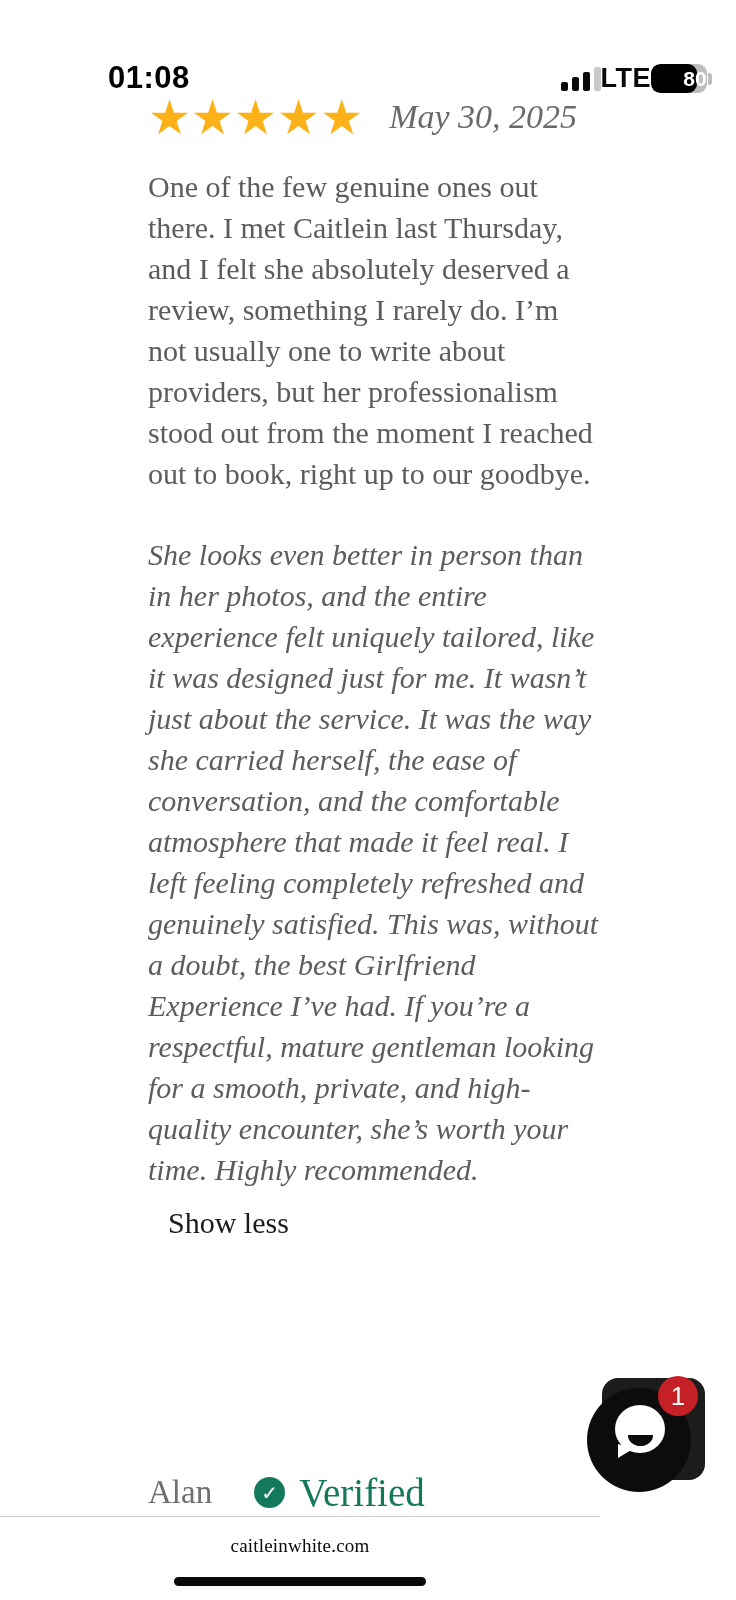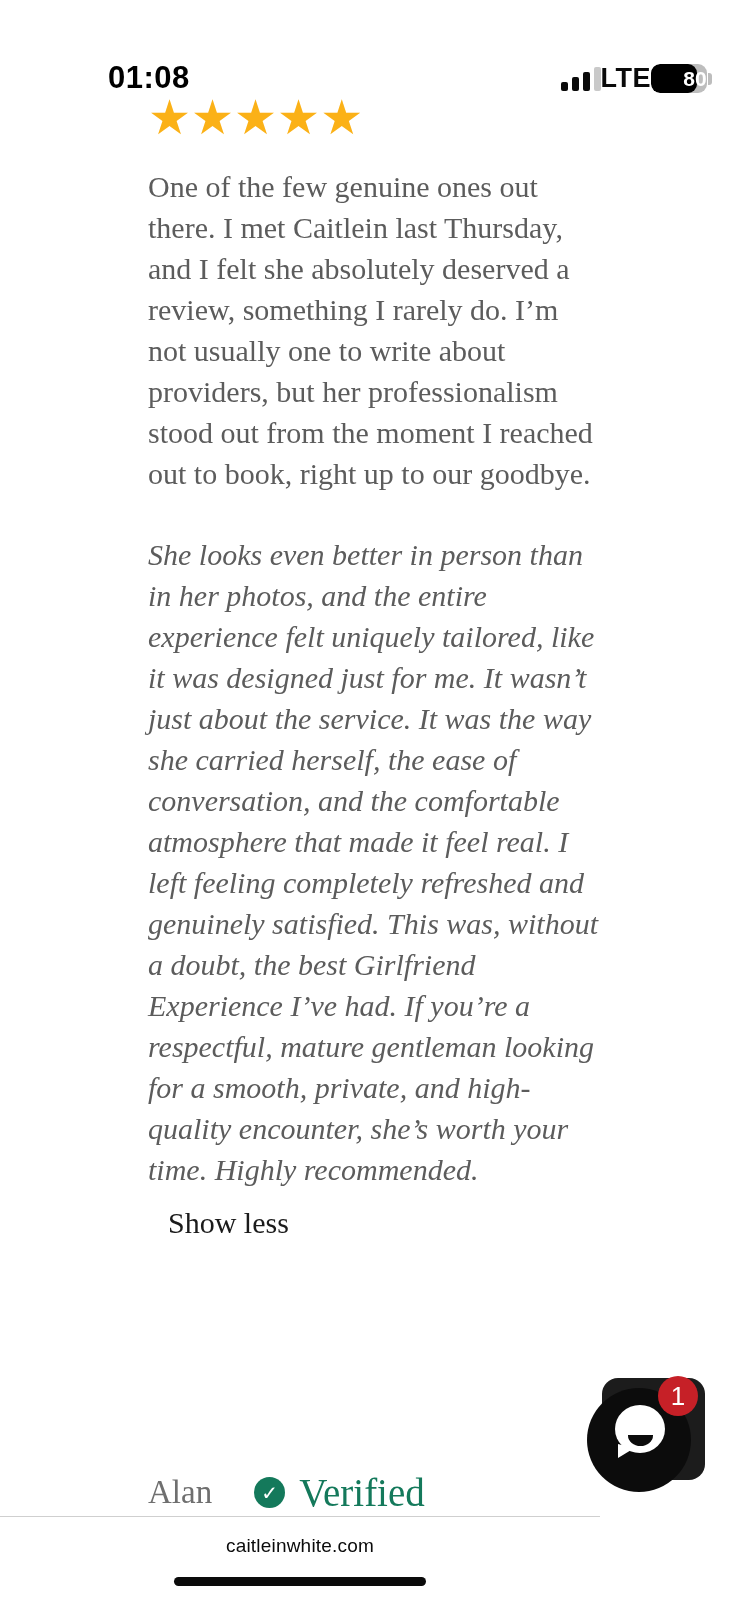--- a/index.html
+++ b/index.html
@@ -58,21 +58,21 @@
   .chat-bubble-tail { position:absolute; left:17px; top:66px; width:16px; height:14px; background:#ffffff;
                       clip-path:polygon(0 100%, 0 0, 100% 30%); }
   .chat-smile { position:absolute; left:27px; top:57px; width:25px; height:11px; background:#0c0c0c;
                 border-radius:0 0 13px 13px / 0 0 11px 11px; }
   .chat-badge { position:absolute; right:7px; top:-2px; width:40px; height:40px; border-radius:50%;
                 background:#C62027; display:flex; align-items:center; justify-content:center;
                 color:#fff; font-size:26px; font-family:"Liberation Sans", sans-serif; }
 
   
   .bottom-bar { position:absolute; left:0; bottom:0; width:600px; height:84px; background:#ffffff;
-                border-top:1px solid #cfcfcf; font-family:Liberation Sans, sans-serif; }
+                border-top:1px solid #cfcfcf; font-family:Liberation Serif, serif; }
   .url-text { position:absolute; top:18px; left:0; width:100%; text-align:center;
               font-size:19px; font-weight:500; color:#0a0a0a; letter-spacing:0.2px; cursor:pointer; }
   .home-indicator { position:absolute; bottom:14px; left:50%; transform:translateX(-50%);
                     width:252px; height:9px; border-radius:5px; background:#0a0a0a; }
 </style>
 </head>
 <body>
 
 <div class="status-bar">
   <div class="status-time">01:08</div>
@@ -89,20 +89,21 @@
         <div class="battery-fill">80</div>
       </div>
       <div class="battery-nub"></div>
     </div>
   </div>
 </div>
 
 <div class="review-col">
   <div class="rating-row">
     <span class="stars">★★★★★</span>
+    <span class="review-date">May 30, 2025</span>
   </div>
   <div class="review-body">
     <p>One of the few genuine ones out there. I met Caitlein last Thursday, and I felt she absolutely deserved a review, something I rarely do. I’m not usually one to write about providers, but her professionalism stood out from the moment I reached out to book, right up to our goodbye.</p>
     <p>She looks even better in person than in her photos, and the entire experience felt uniquely tailored, like it was designed just for me. It wasn’t just about the service. It was the way she carried herself, the ease of conversation, and the comfortable atmosphere that made it feel real. I left feeling completely refreshed and genuinely satisfied. This was, without a doubt, the best Girlfriend Experience I’ve had. If you’re a respectful, mature gentleman looking for a smooth, private, and high-quality encounter, she’s worth your time. Highly recommended.</p>
   </div>
   <button class="show-less">Show less</button>
 </div>
 
 <div class="reviewer-row">
   <span class="reviewer-name">Alan</span>

